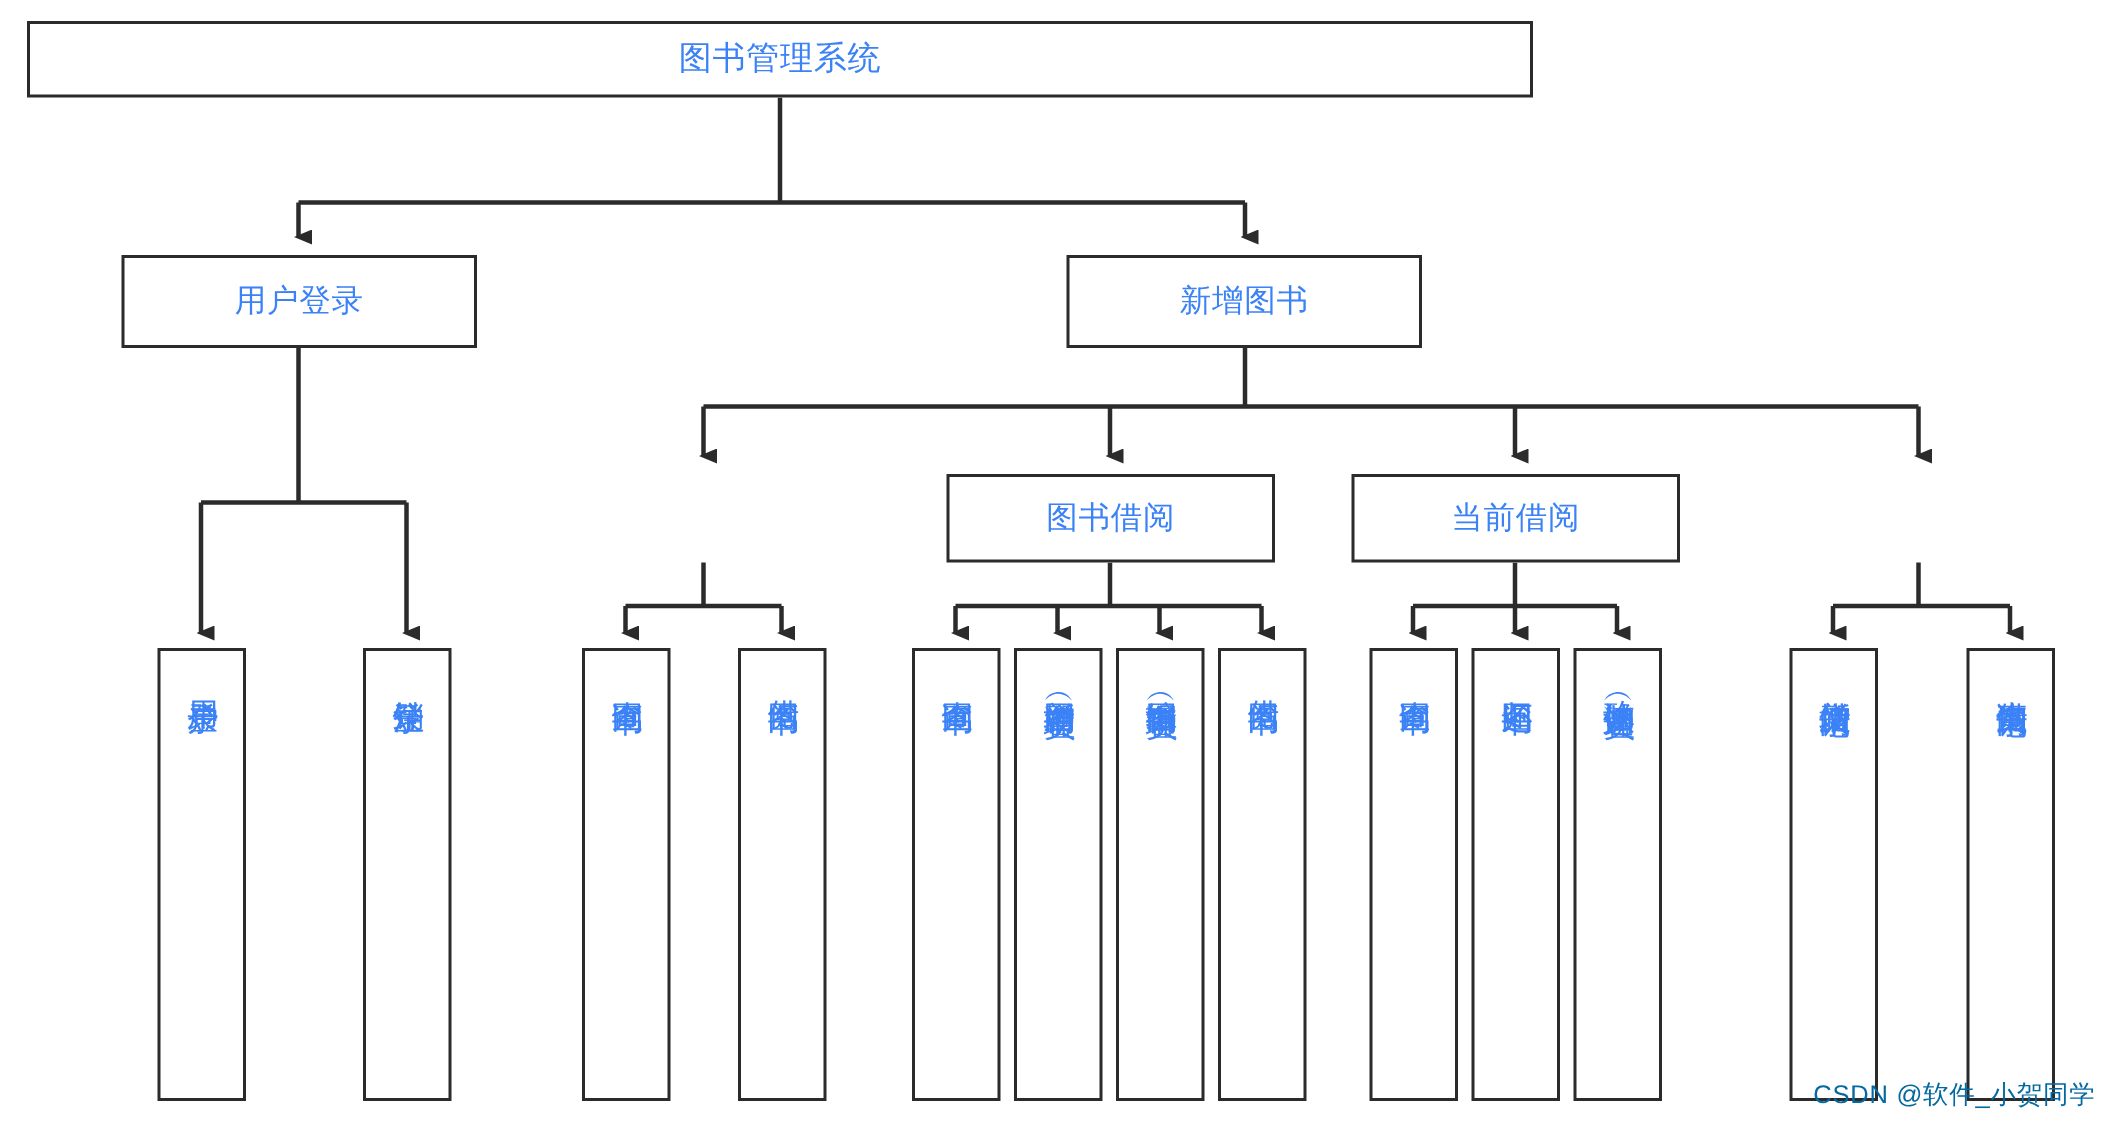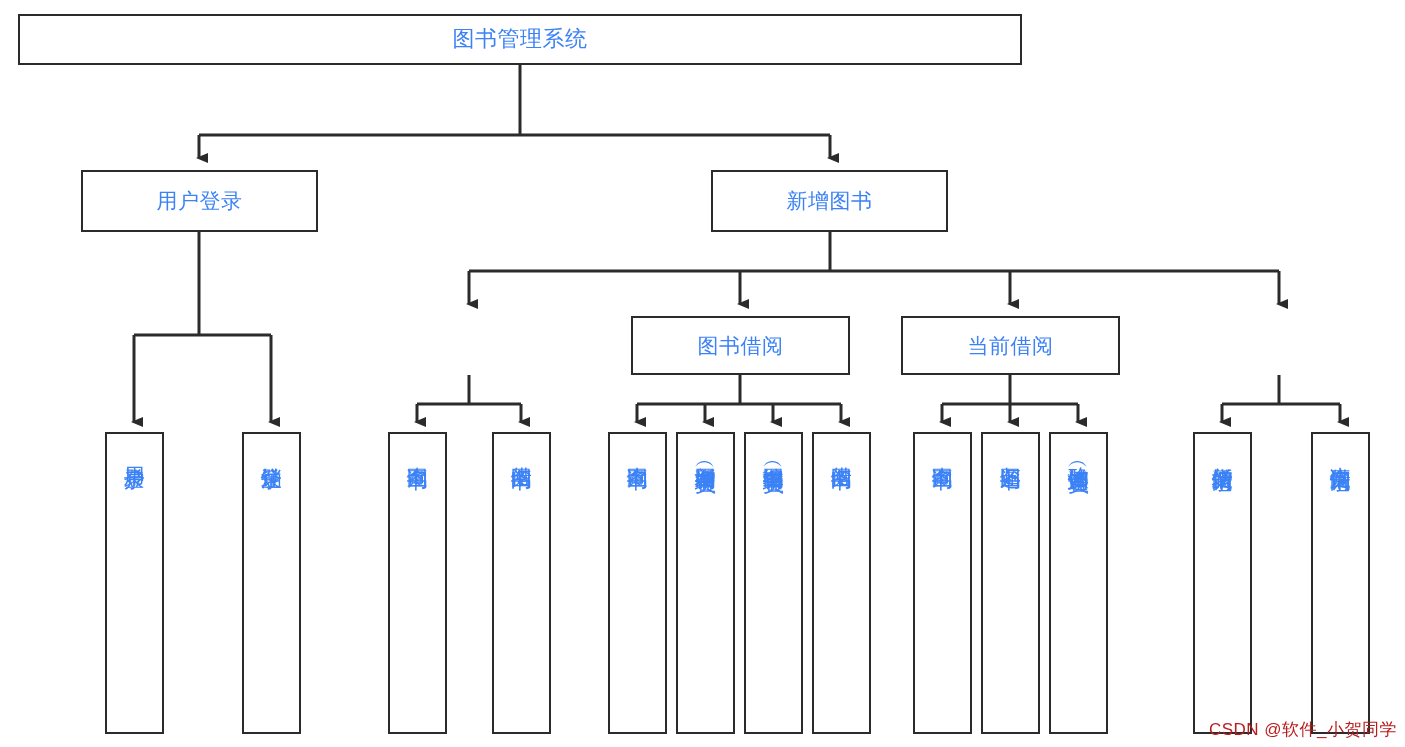--- a/index.html
+++ b/index.html
@@ -60,21 +60,21 @@
     font-size: 21px;
     line-height: 1.12;
     letter-spacing: 1px;
     white-space: nowrap;
   }
   .watermark {
     position: absolute;
     right: 8px;
     bottom: 6px;
     font-size: 17px;
-    color: #b91c1c;
+    color: #0369a1;
     letter-spacing: 0.5px;
     white-space: nowrap;
     user-select: none;
   }
 </style>
 </head>
 <body>
 
 <div id="canvas">
 

